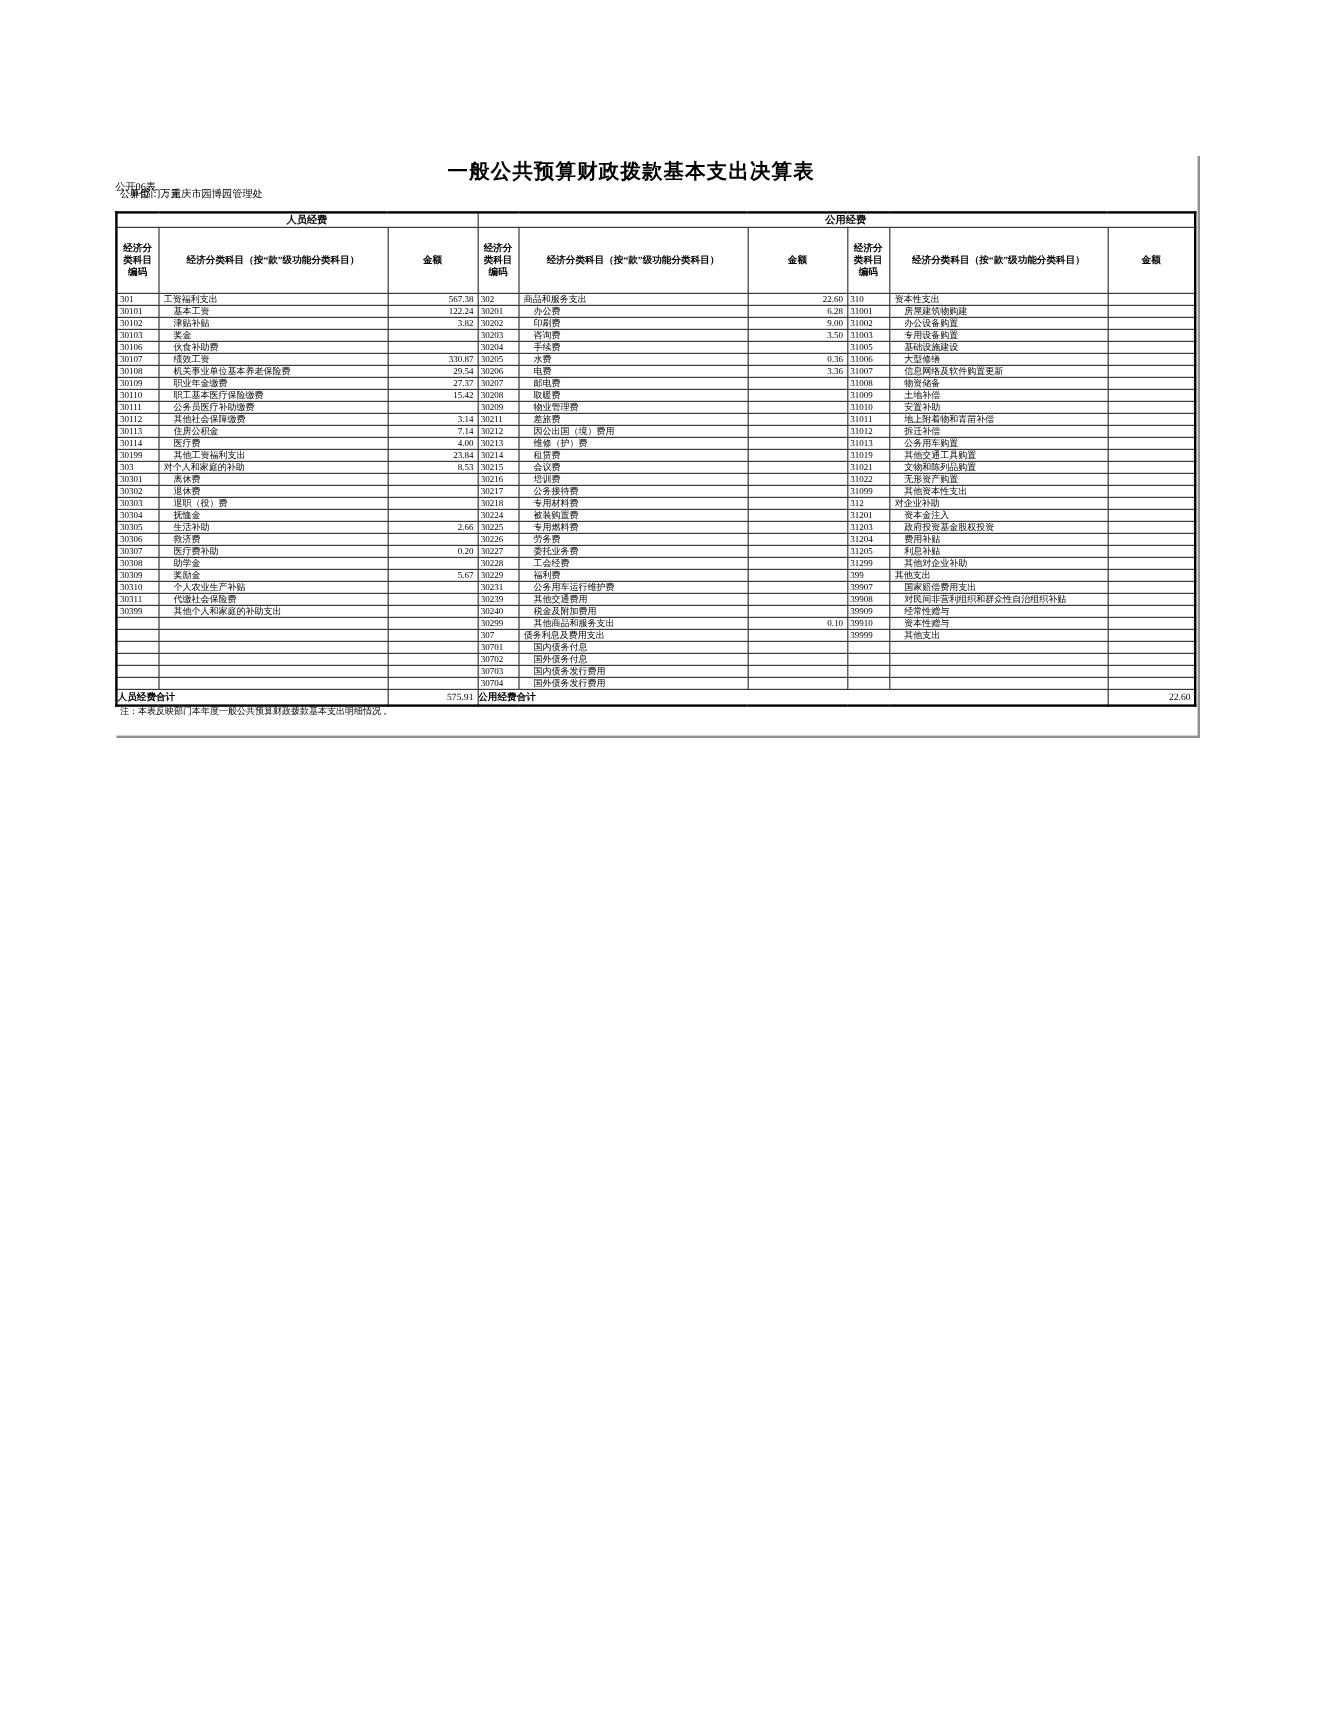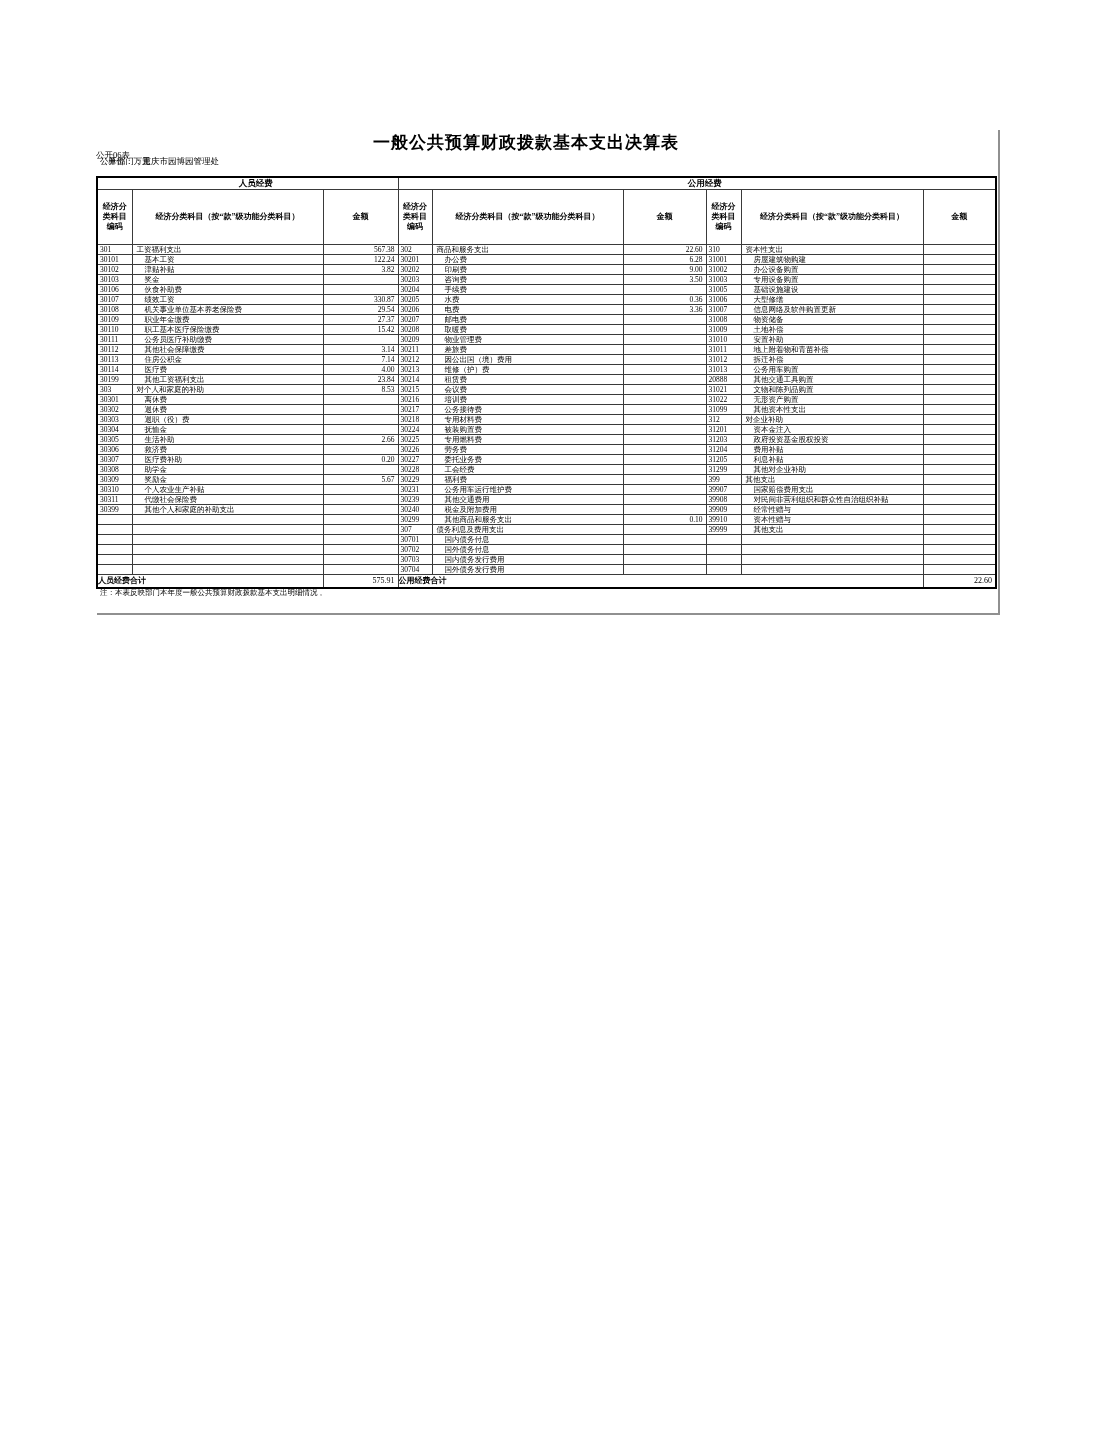--- a/index.html
+++ b/index.html
@@ -261,21 +261,21 @@
           <td class="subject indent">公务用车购置</td>
           <td class="amount"></td>
         </tr>
         <tr>
           <td class="code">30199</td>
           <td class="subject indent">其他工资福利支出</td>
           <td class="amount">23.84</td>
           <td class="code">30214</td>
           <td class="subject indent">租赁费</td>
           <td class="amount"></td>
-          <td class="code">20888</td>
+          <td class="code">31019</td>
           <td class="subject indent">其他交通工具购置</td>
           <td class="amount"></td>
         </tr>
         <tr>
           <td class="code">303</td>
           <td class="subject">对个人和家庭的补助</td>
           <td class="amount">8.53</td>
           <td class="code">30215</td>
           <td class="subject indent">会议费</td>
           <td class="amount"></td>

